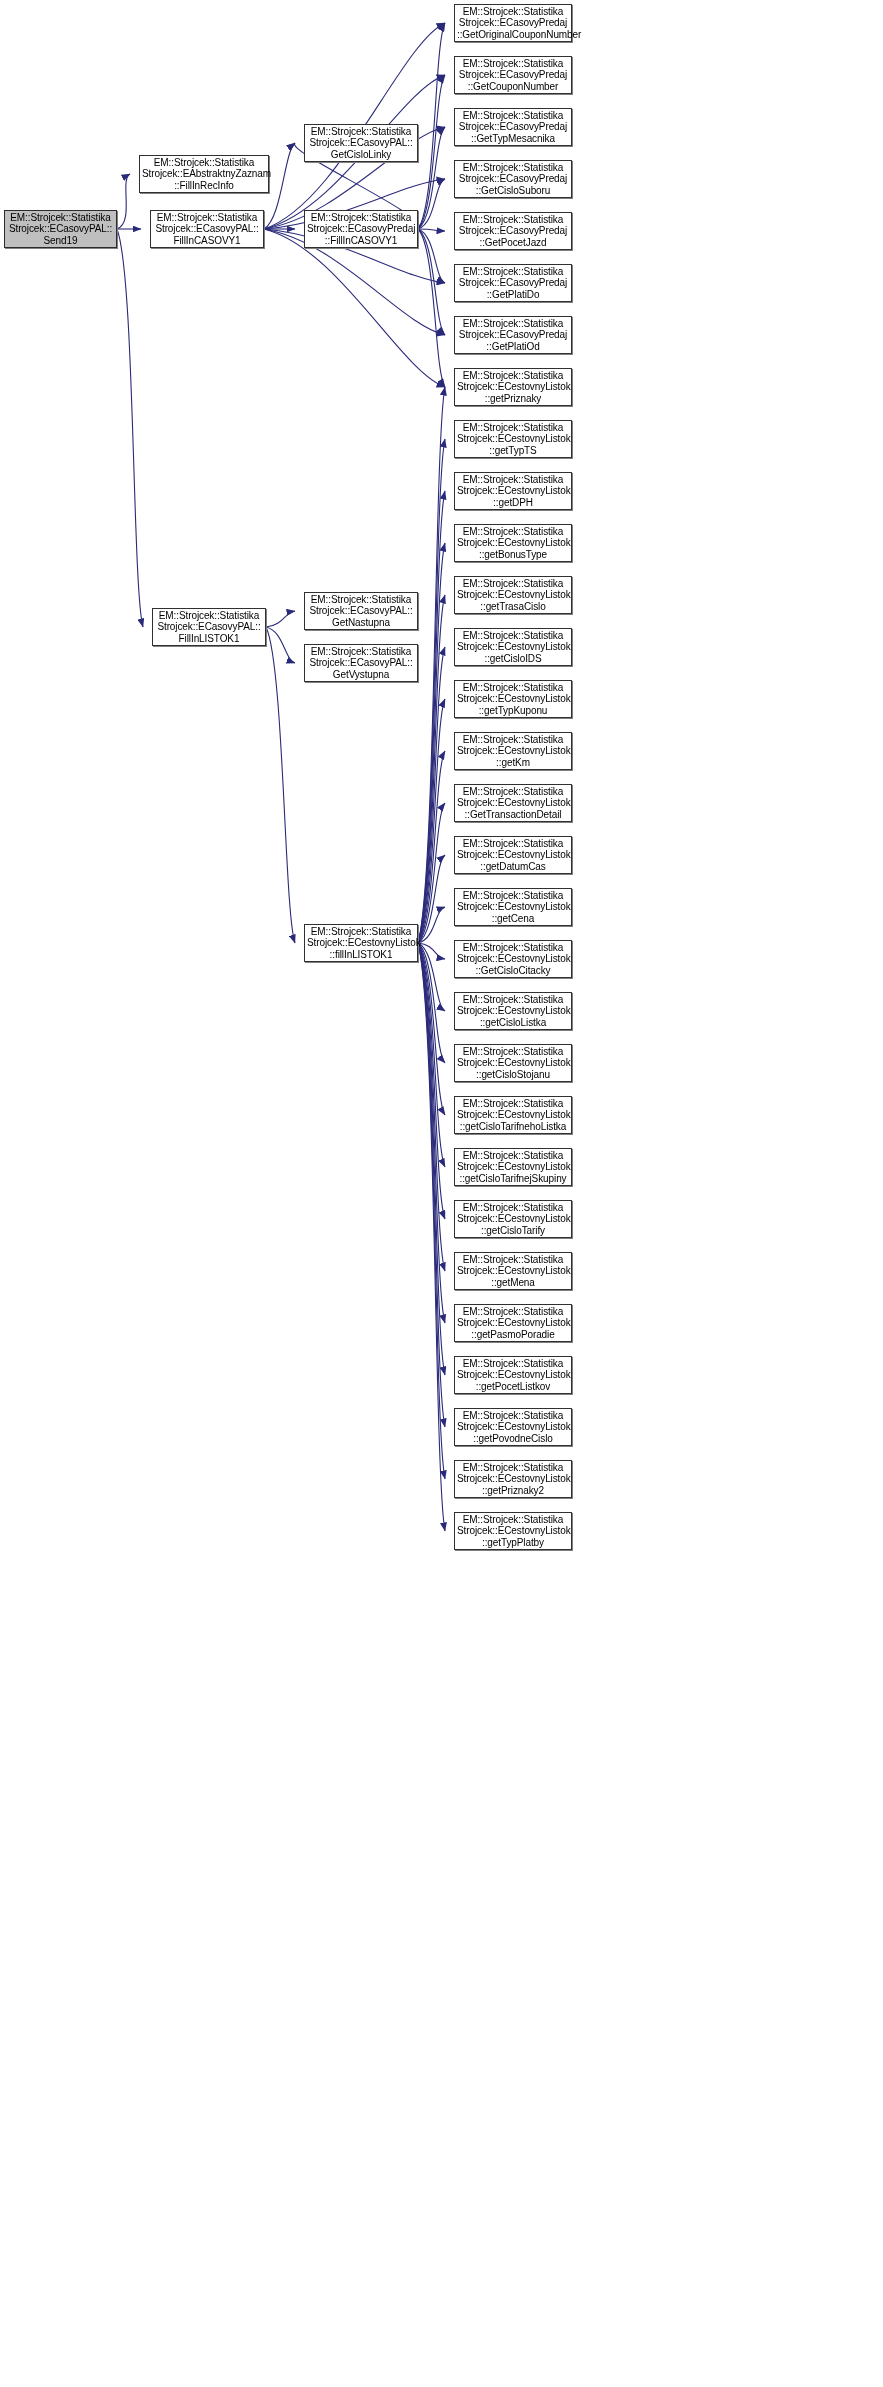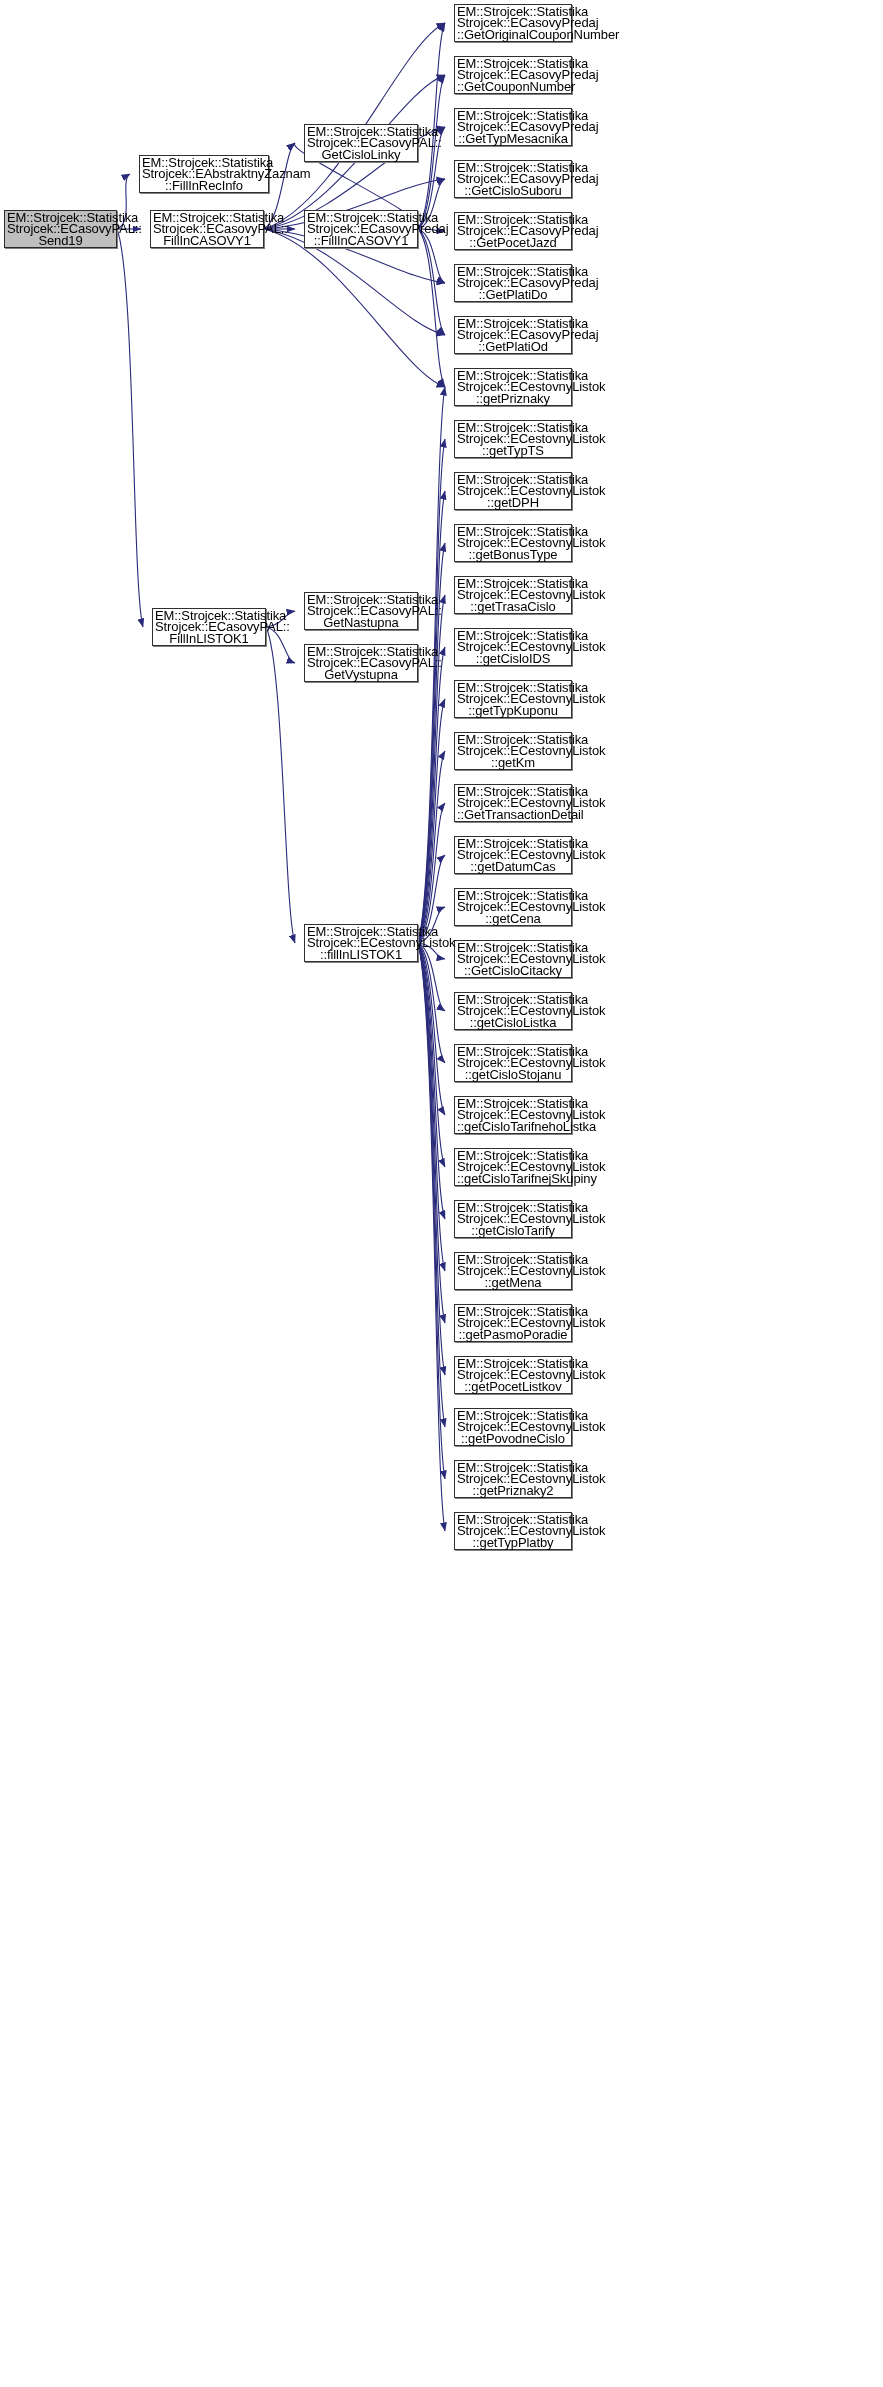--- a/index.html
+++ b/index.html
@@ -21,21 +21,21 @@
     width: 883px;
     height: 2387px;
     pointer-events: none;
   }
   .node {
     position: absolute;
     box-sizing: border-box;
     border: 1px solid #303030;
     background: #ffffff;
     color: #000000;
-    font-size: 13px;
+    font-size: 10px;
     line-height: 11.6px;
     text-align: center;
     display: flex;
     flex-direction: column;
     align-items: center;
     justify-content: center;
     padding: 1px 2px;
     white-space: pre-line;
     letter-spacing: -0.1px;
     box-shadow: 1px 1px 0 0 #808080;

